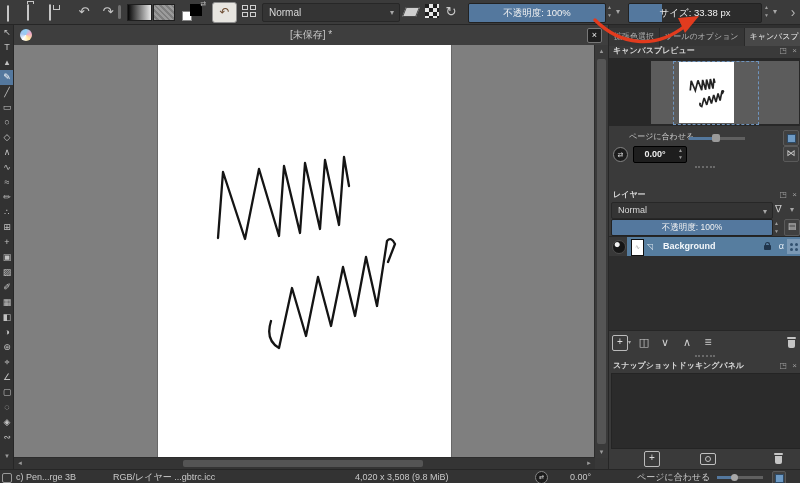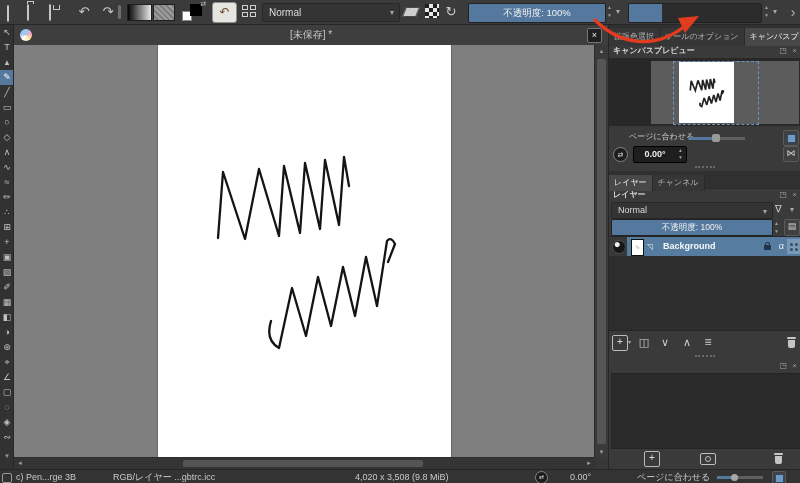--- a/index.html
+++ b/index.html
@@ -143,20 +143,21 @@
     <span class="achk" style="left:425px"></span>
     <span class="tbi" style="left:444px;width:14px">↻</span>
     <span class="kslider" style="left:468px;width:136px">
       <span class="fill" style="width:100%"></span>
       <span class="lab">不透明度: 100%</span>
     </span>
     <span class="spincol" style="left:605px">▲<br>▼</span>
     <span class="caret" style="left:616px">▾</span>
     <span class="kslider" style="left:628px;width:132px">
       <span class="fill" style="width:33px"></span>
+      <span class="lab">サイズ: 33.38 px</span>
     </span>
     <span class="spincol" style="left:762px">▲<br>▼</span>
     <span class="caret" style="left:773px">▾</span>
     <span class="tbi" style="left:787px;width:12px;font-size:14px;color:#b5b5b5">›</span>
   </div>
 
   <div id="toolbox">
     <div class="toolmore">▼</div>
   <div class="tool">↖</div>
       <div class="tool">T</div>
@@ -251,23 +252,20 @@
       <span class="spinbox" style="left:24px;top:0;width:52px;height:15px">
         <span class="v">0.00°</span>
         <span class="sc">▲<br>▼</span>
       </span>
       <span class="smallbtn" style="left:174px;top:0">
           <span class="g">⋈</span>
         </span>
     </div>
     <div class="divdots" style="left:86px;top:141px"></div>
 
-    <div class="tabsrow" style="top:146px;height:17px">
-      <span class="dtab active" style="height:16px;line-height:16px">レイヤー</span><span class="dtab" style="height:16px;line-height:16px">チャンネル</span>
-    </div>
     <div class="dockertitle" style="top:163px">
       <span class="t">レイヤー</span>
       <span class="mini" style="right:14px">◳</span>
       <span class="mini" style="right:4px">×</span>
     </div>
     <div class="abs" style="left:0;top:177px;width:192px;height:16px">
       <span class="combo" style="left:2px;top:0;width:160px;height:15px">
         <span class="cv" style="font-size:9px;line-height:15px">Normal</span>
       </span>
       <span class="st" style="left:166px;top:0;font-size:10px;color:#c9c9c9">∇</span>
@@ -306,20 +304,21 @@
       <span class="caret" style="left:19px;top:5px;font-size:6px">▾</span>
       <span class="lbtn" style="left:26px">◫</span>
       <span class="lbtn" style="left:47px">∨</span>
       <span class="lbtn" style="left:69px">∧</span>
       <span class="lbtn" style="left:90px;font-size:12px">≡</span>
       <span class="trash" style="left:178px;top:4px"></span>
     </div>
     <div class="divdots" style="left:86px;top:330px"></div>
 
     <div class="dockertitle" style="top:334px">
+      <span class="t">スナップショットドッキングパネル</span>
       <span class="mini" style="right:14px">◳</span>
       <span class="mini" style="right:4px">×</span>
     </div>
     <div class="panelbody" style="top:348px;height:74px"></div>
     <div class="abs" style="left:0;top:425px;width:192px;height:18px">
       <span class="addsq" style="left:35px;top:1px">+</span>
       <span class="cam" style="left:91px;top:3px"></span>
       <span class="trash" style="left:165px;top:3px"></span>
     </div>
   </div>

